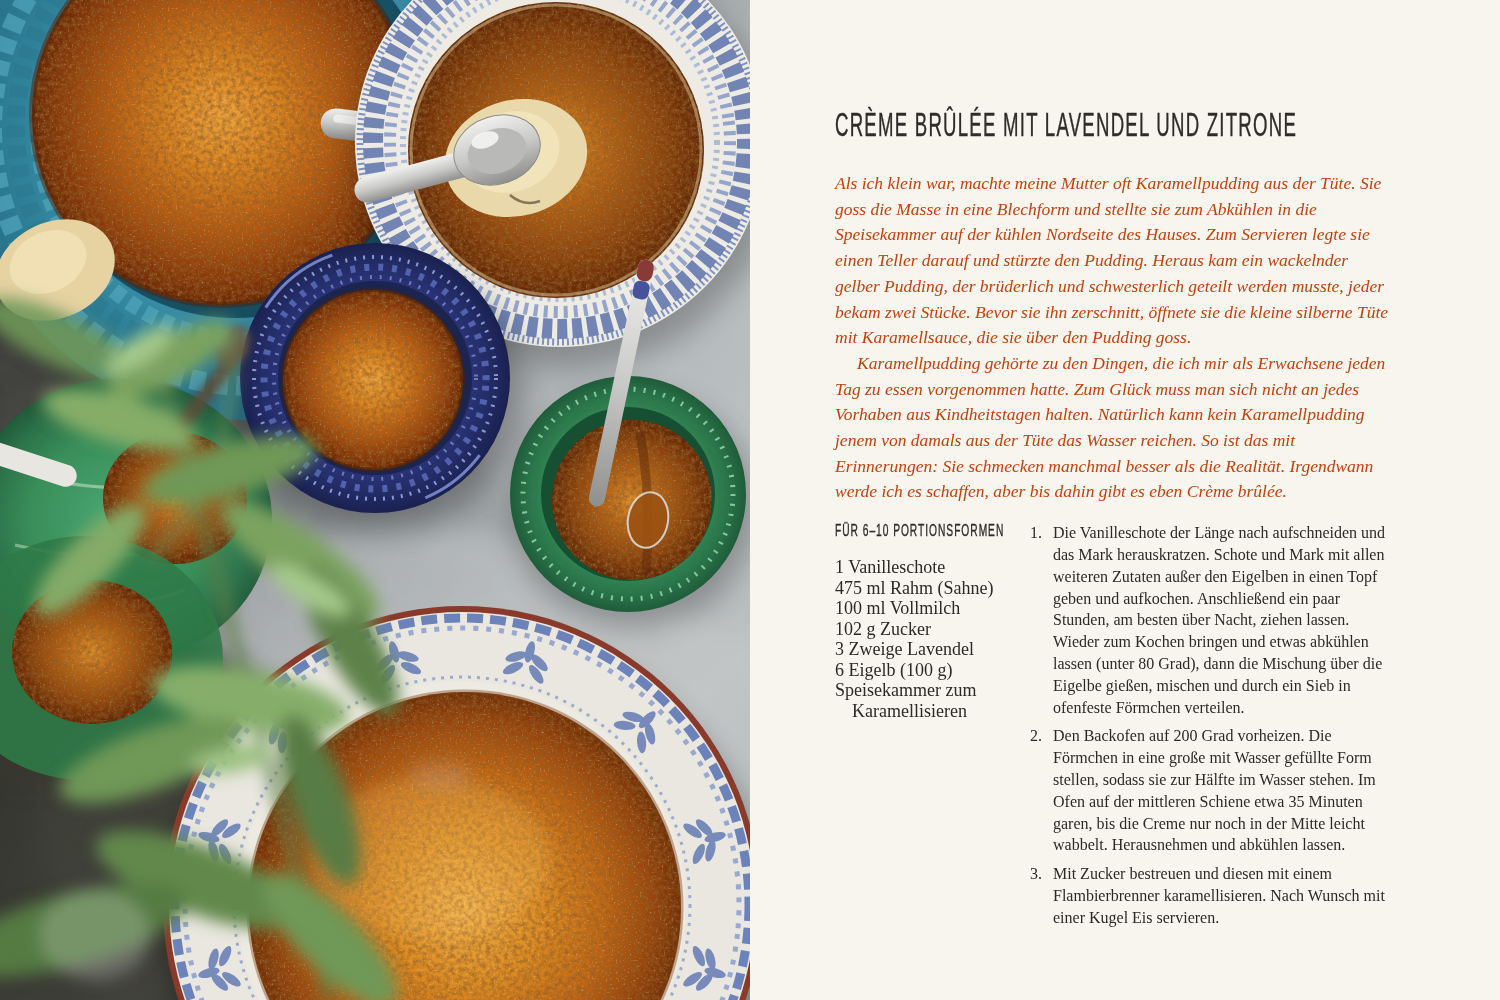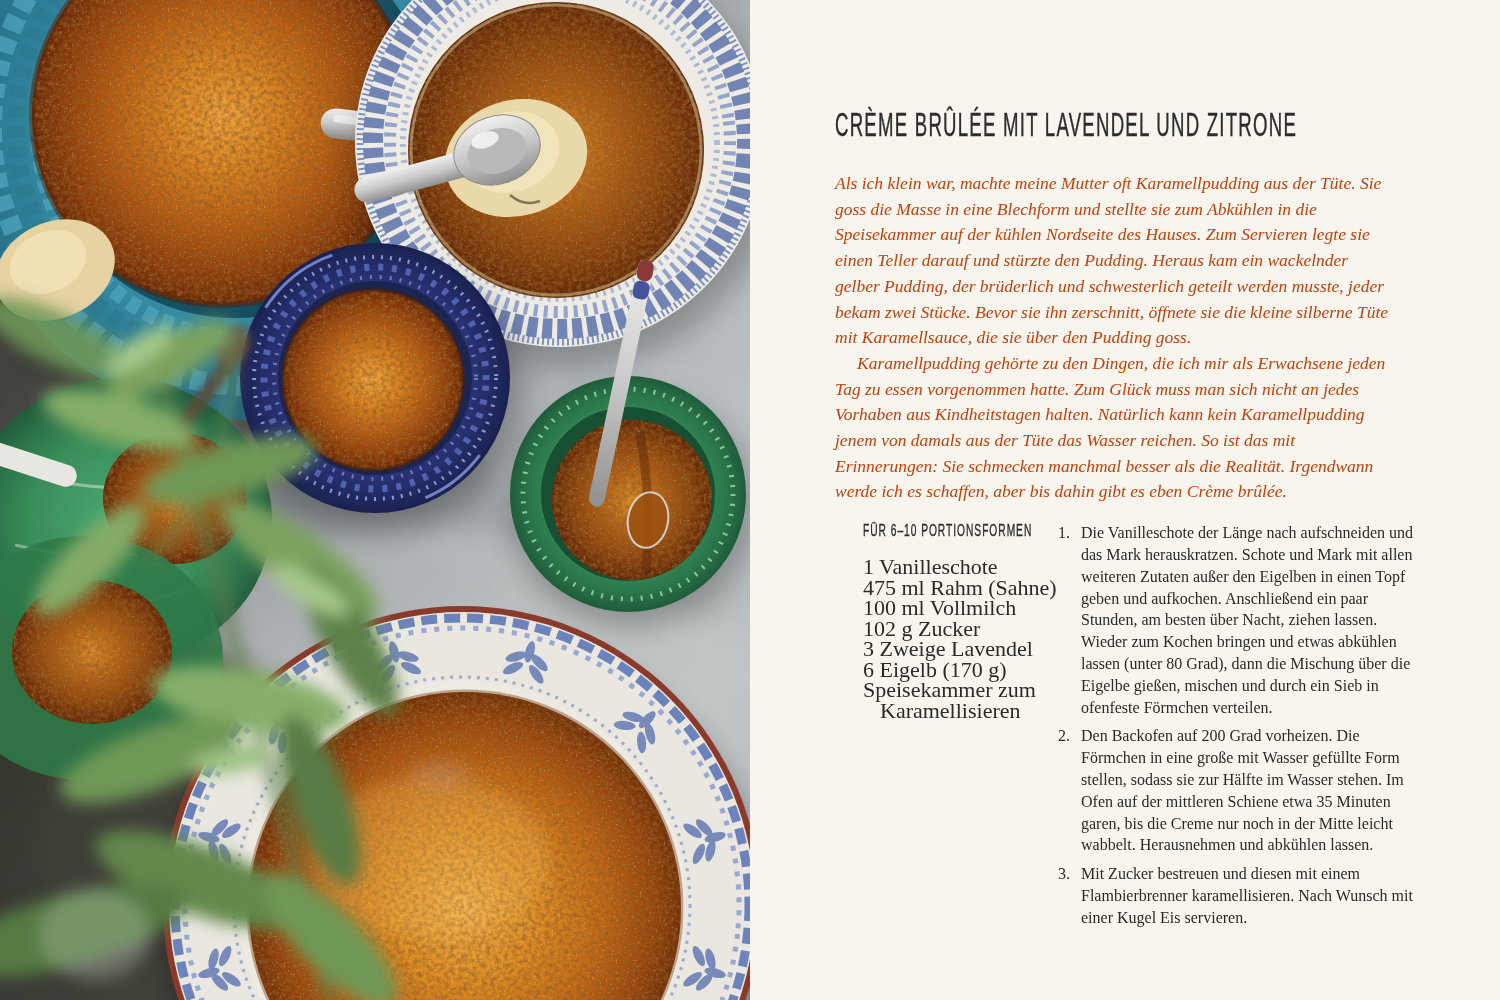--- a/index.html
+++ b/index.html
@@ -10,24 +10,24 @@
   .page{position:relative;flex:1;height:1000px;background:var(--c-page-bg,#f8f5ee);
     color:var(--c-text,#2b2a26);box-sizing:border-box;padding:108px 95px 0 85px;}
   .cond{display:inline-block;transform-origin:left center;white-space:nowrap;
     font-family:"Liberation Sans", sans-serif;font-weight:400;}
   .title{font-size:30px;letter-spacing:2px;transform:scaleX(.62) scaleY(1.08);
     color:#2e2d2a;-webkit-text-stroke:.4px #2e2d2a;}
   .intro{margin-top:31px;width:562px;font-style:italic;font-size:17.5px;line-height:25.7px;color:#c2410c;}
   .intro p{margin:0;}
   .intro p + p{text-indent:22px;}
   .cols{display:flex;margin-top:17px;}
-  .col-ing{width:195px;flex:0 0 195px;margin-left:28px;}
+  .col-ing{width:195px;flex:0 0 195px;}
   .ing-head{font-size:16px;letter-spacing:1.5px;transform:scaleX(.64) scaleY(1.05);
     color:#2e2d2a;-webkit-text-stroke:.35px #2e2d2a;}
-  .ing-list{list-style:none;margin:17px 0 0 0;padding:0;font-size:22px;line-height:20.5px;}
+  .ing-list{list-style:none;margin:17px 0 0 0;padding:0;font-size:18px;line-height:20.5px;}
   .ing-list li{padding-left:17px;text-indent:-17px;margin:0;}
   .col-steps{width:365px;margin-left:0;font-size:16px;line-height:21.8px;}
   .step{position:relative;padding-left:23px;margin:0 0 7px 0;hyphens:manual;}
   .step-num{position:absolute;left:0;top:0;}
 </style>
 </head>
 <body>
 
 <div class="spread">
 
@@ -294,21 +294,21 @@
     <div class="cols">
 
       <div class="col-ing">
         <div><span class="cond ing-head">FÜR 6–10 PORTIONSFORMEN</span></div>
         <ul class="ing-list">
           <li>1 Vanilleschote</li>
           <li>475 ml Rahm (Sahne)</li>
           <li>100 ml Vollmilch</li>
           <li>102 g Zucker</li>
           <li>3 Zweige Lavendel</li>
-          <li>6 Eigelb (170 g)</li>
+          <li>6 Eigelb (100 g)</li>
           <li>Speisekammer zum Karamellisieren</li>
         </ul>
       </div>
 
       <div class="col-steps">
         <div class="step">
           <span class="step-num">1.</span>
           <span>Die Vanilleschote der Länge nach aufschneiden und das Mark herauskratzen. Schote und Mark mit allen weiteren Zutaten außer den Eigelben in einen Topf geben und aufkochen. Anschließend ein paar Stunden, am besten über Nacht, ziehen lassen. Wieder zum Kochen bringen und etwas abkühlen lassen (unter 80 Grad), dann die Mischung über die Eigelbe gießen, mischen und durch ein Sieb in ofenfeste Förmchen verteilen.</span>
         </div>
         <div class="step">

